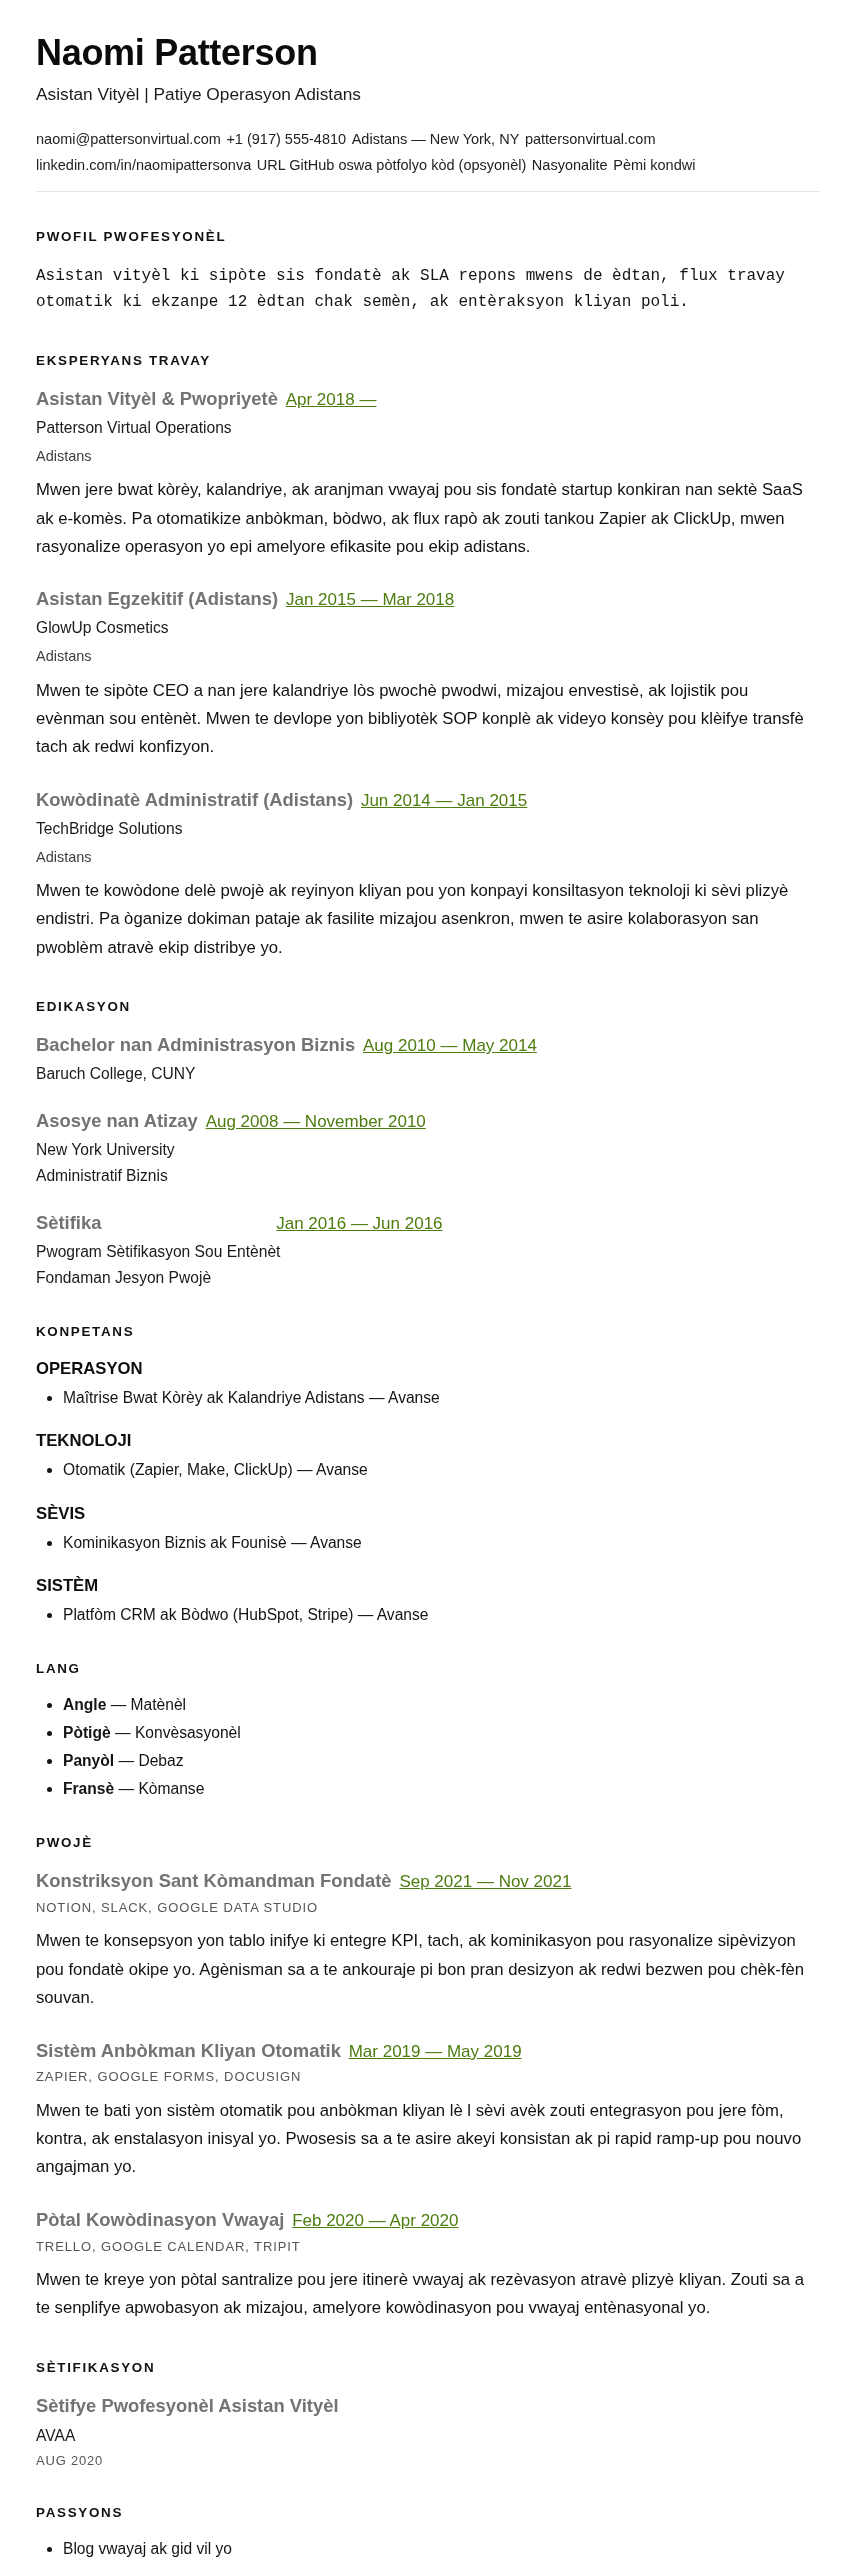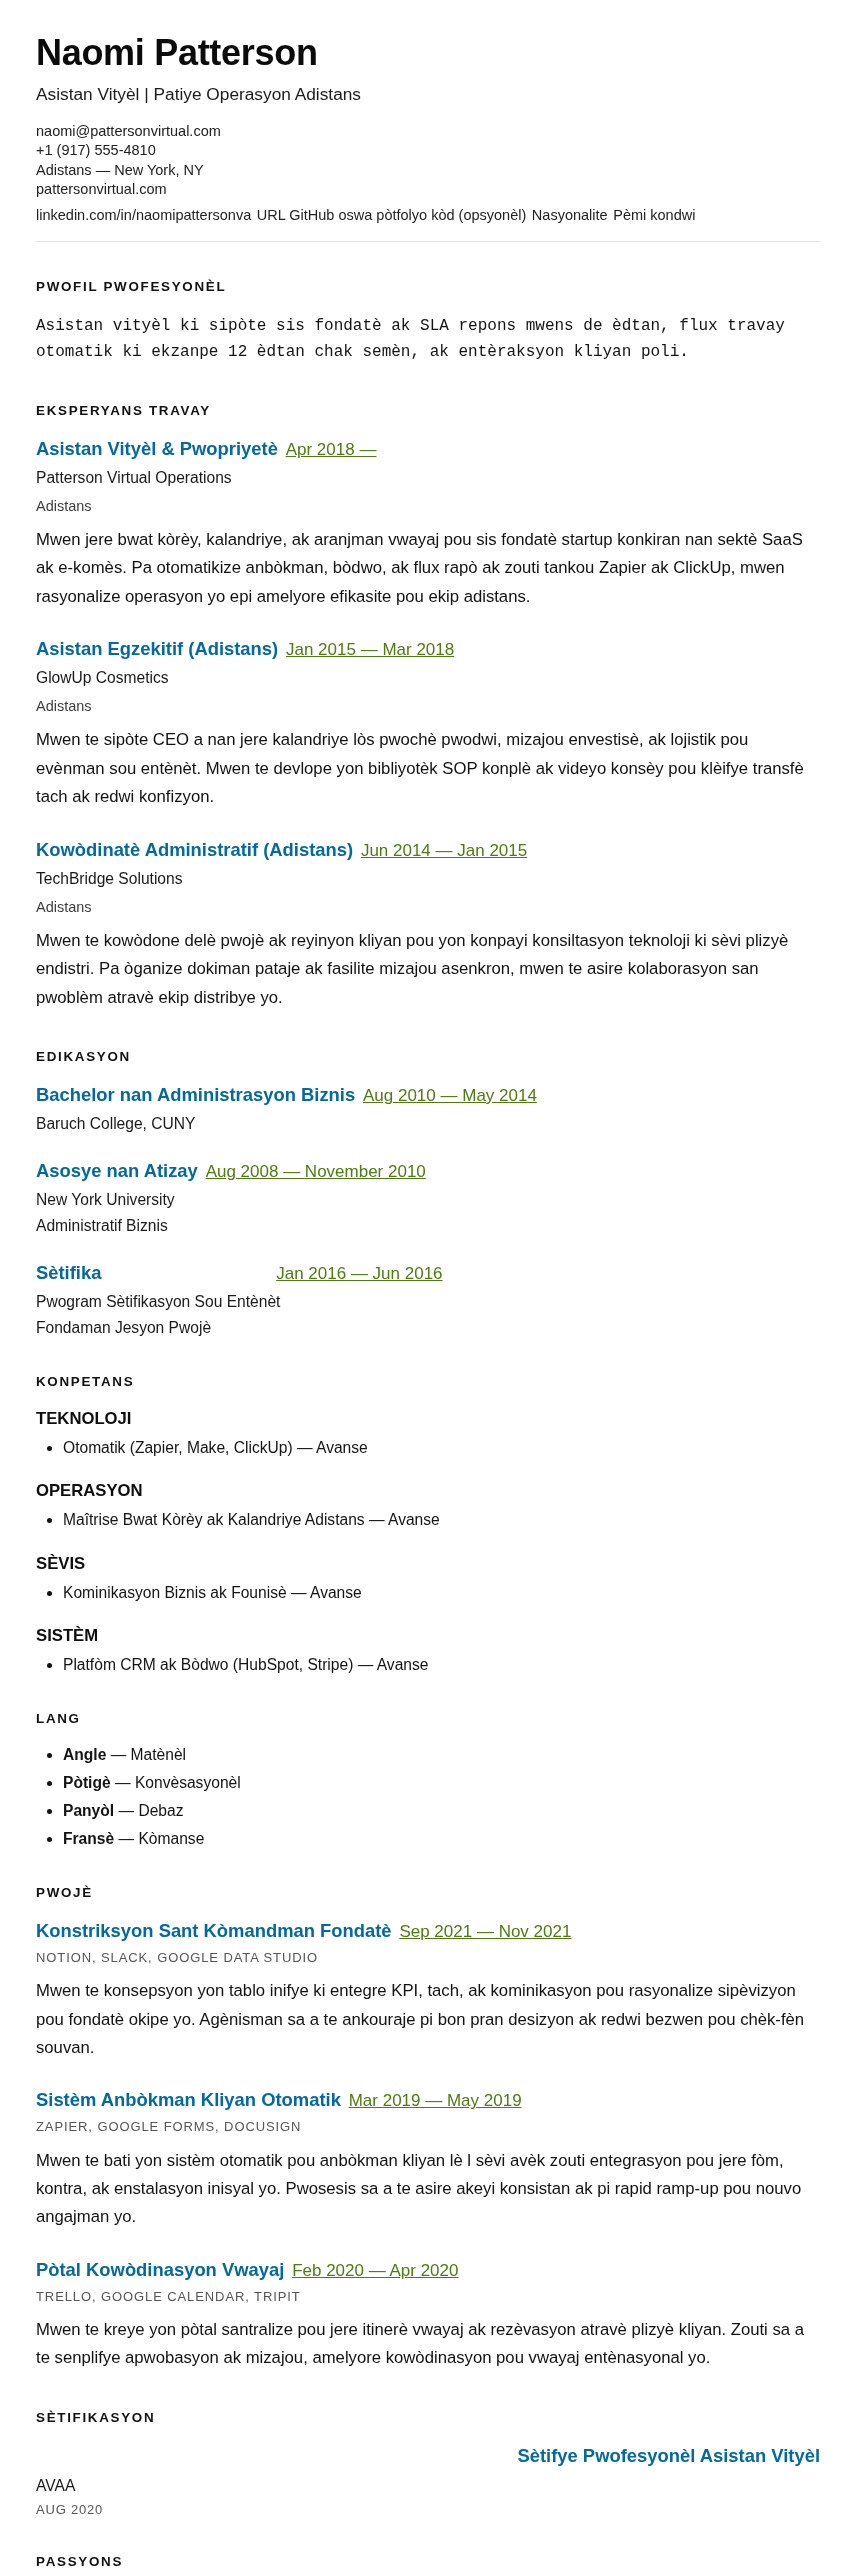--- a/index.html
+++ b/index.html
@@ -10,41 +10,41 @@
       color: #111111;
       font-family: "Liberation Sans", sans-serif;
       -webkit-font-smoothing: antialiased;
     }
     .page { padding: 32px 36px 61px 36px; }
 
     
     .name { font-size: 36px; font-weight: 700; letter-spacing: -0.3px; color: #0b0b0b; }
     .subtitle { font-size: 17.3px; margin-top: 10px; color: #1c1c1c; font-weight: 400; }
     .contact-row { display: flex; flex-wrap: wrap; column-gap: 5.6px; row-gap: 3.3px; font-size: 14.5px; color: #222; }
-    .contact-row.first { margin-top: 18px; flex-direction: column; }
+    .contact-row.first { margin-top: 26px; }
     .contact-row.second { margin-top: 10px; }
     .header-rule { border: none; border-top: 1.1px solid #e4e4e4; margin-top: 18px; }
 
     
     .section { margin-top: 37px; }
     .section-heading {
       font-size: 13.4px;
       font-weight: 700;
       letter-spacing: 1.7px;
       color: #111;
       text-transform: uppercase;
     }
     .section-body { margin-top: 20px; }
 
     .profile-text { font-size: 16px; line-height: 1.62; color: #141414; font-family: Liberation Mono, monospace; }
 
     
     .entry + .entry { margin-top: 27px; }
     .entry-title-row { display: flex; align-items: baseline; gap: 7.8px; flex-wrap: wrap; }
-    .entry-title { font-size: 18.4px; font-weight: 700; color: #0369a1; text-align: right; }
+    .entry-title { font-size: 18.4px; font-weight: 700; color: #737373; }
     .entry-dates { font-size: 17px; color: #4d7c0f; font-weight: 400; text-decoration: underline; }
     .dates-offset { margin-left: 167px; }
     .entry-company { font-size: 15.6px; margin-top: 9px; color: #1a1a1a; }
     .entry-location { font-size: 14.5px; margin-top: 11px; color: #3d3d3d; }
     .entry-sub { font-size: 15.6px; margin-top: 7.8px; color: #1a1a1a; }
     .entry-tools { font-size: 13px; letter-spacing: 0.9px; color: #555; margin-top: 7.8px; }
     .entry-desc { font-size: 16.7px; line-height: 1.7; margin-top: 12.3px; color: #121212; }
 
     
     .skill-category + .skill-category { margin-top: 24.5px; }
@@ -162,30 +162,30 @@
       </article>
 
     </div>
   </section>
 
   <section class="section">
     <h2 class="section-heading">KONPETANS</h2>
     <div class="section-body">
 
       <div class="skill-category">
+        <h3 class="skill-cat-name">OPERASYON</h3>
+        <ul class="bullet-list">
+          <li>Maîtrise Bwat Kòrèy ak Kalandriye Adistans — Avanse</li>
+        </ul>
+      </div>
+
+      <div class="skill-category">
         <h3 class="skill-cat-name">TEKNOLOJI</h3>
         <ul class="bullet-list">
           <li>Otomatik (Zapier, Make, ClickUp) — Avanse</li>
-        </ul>
-      </div>
-
-      <div class="skill-category">
-        <h3 class="skill-cat-name">OPERASYON</h3>
-        <ul class="bullet-list">
-          <li>Maîtrise Bwat Kòrèy ak Kalandriye Adistans — Avanse</li>
         </ul>
       </div>
 
       <div class="skill-category">
         <h3 class="skill-cat-name">SÈVIS</h3>
         <ul class="bullet-list">
           <li>Kominikasyon Biznis ak Founisè — Avanse</li>
         </ul>
       </div>
 

